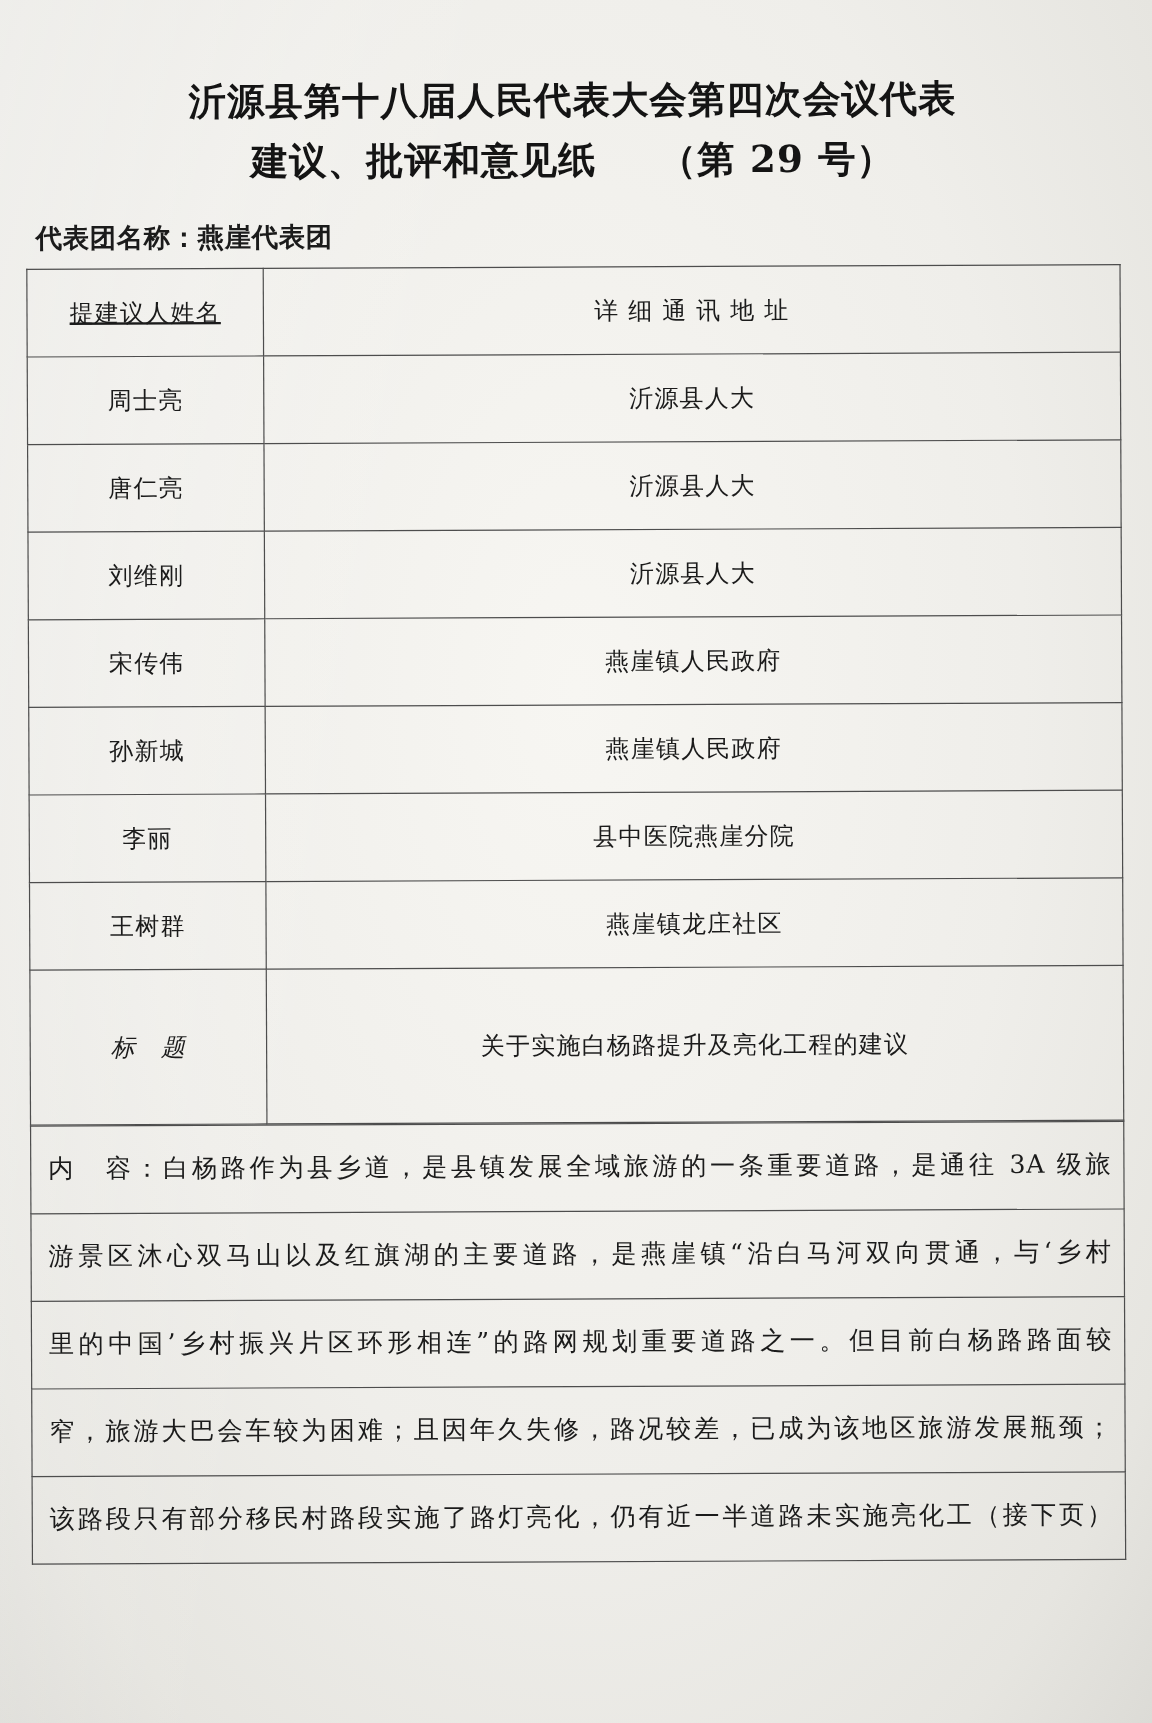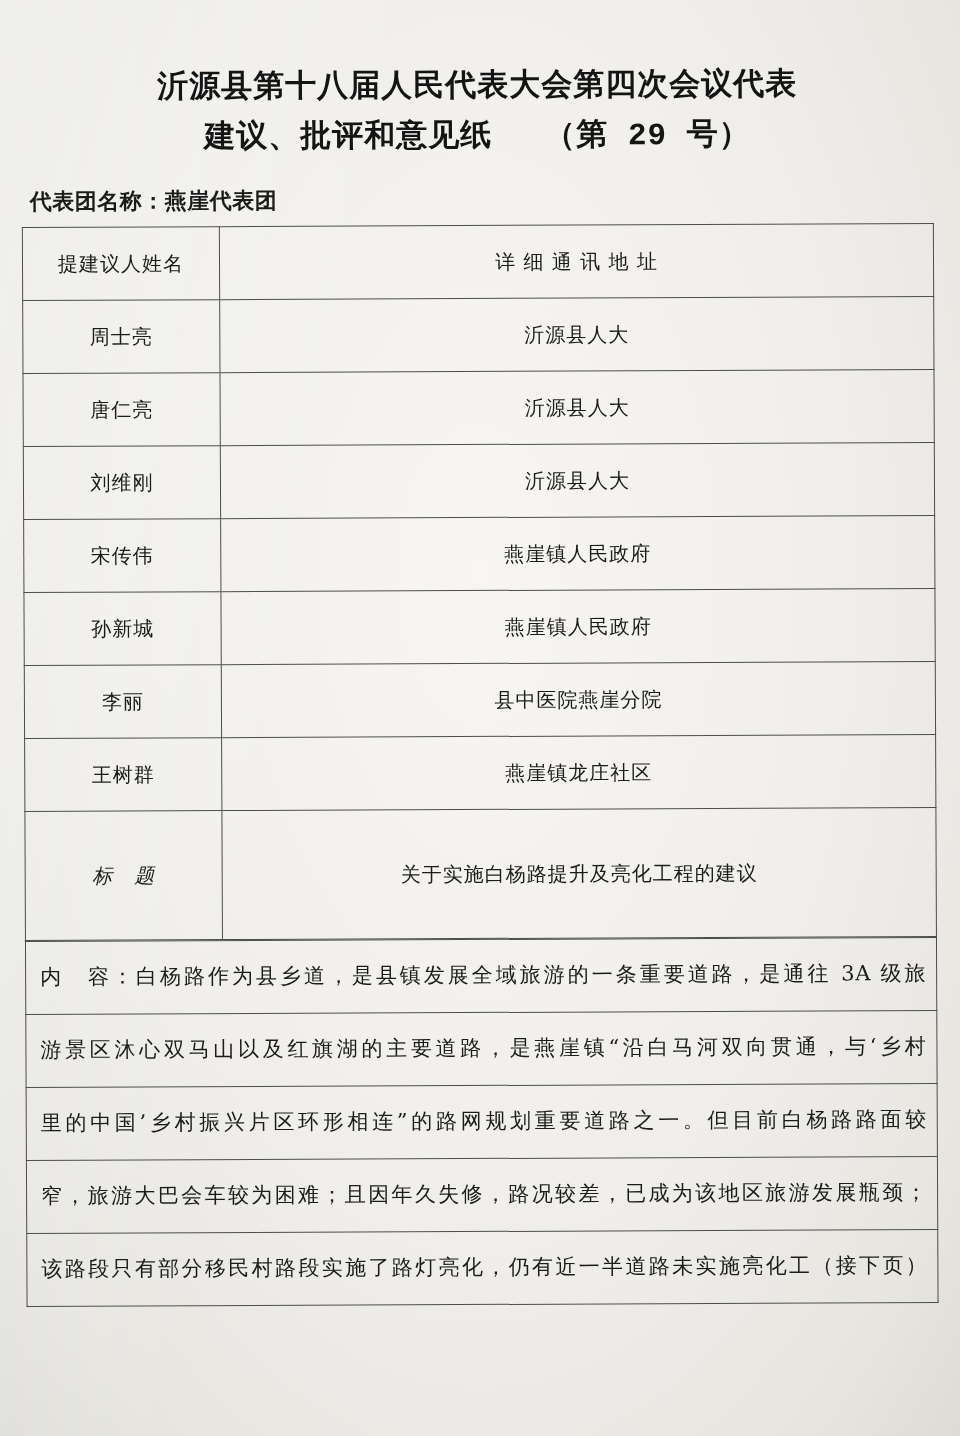--- a/index.html
+++ b/index.html
@@ -45,21 +45,20 @@
     padding: 0 18px;
     color: #141414;
     font-family: "DejaVu Serif", "Liberation Serif", serif;
   }
   .doc-title .line2 {
     display: block;
     margin-top: 6px;
   }
   .doc-title .issue {
     margin-left: 52px;
-    font-family: Liberation Mono, monospace;
   }
   .delegation {
     font-size: 22px;
     font-weight: bold;
     margin: 26px 0 10px 10px;
     letter-spacing: 0.5px;
   }
   table.form {
     width: 912px;
     margin: 0 auto;
@@ -74,20 +73,21 @@
     padding: 0;
     height: 72px;
     letter-spacing: 1px;
   }
   td.col-name {
     width: 196px;
   }
   td.head-name {
     font-size: 20px;
     letter-spacing: 2px;
+    text-decoration: underline;
   }
   td.head-addr {
     font-size: 20px;
     letter-spacing: 7px;
   }
   tr.title-row td {
     height: 128px;
   }
   td.title-label {
     letter-spacing: 12px;

